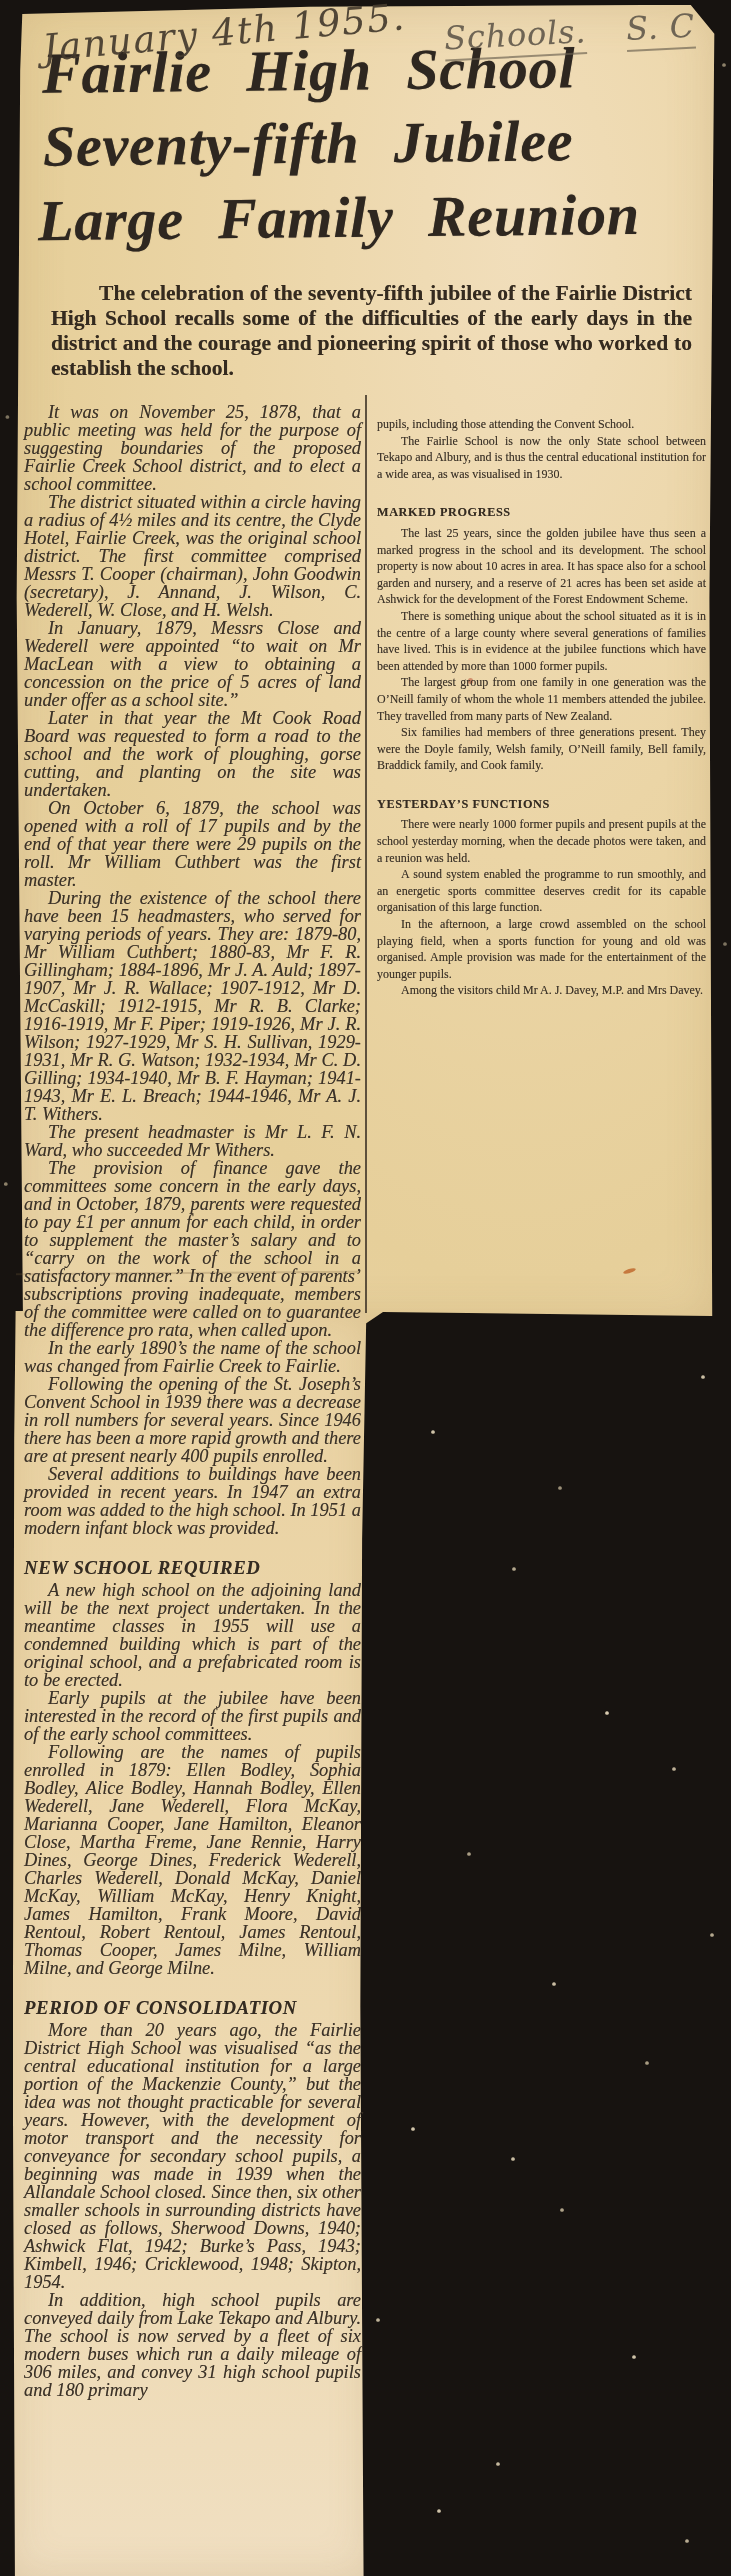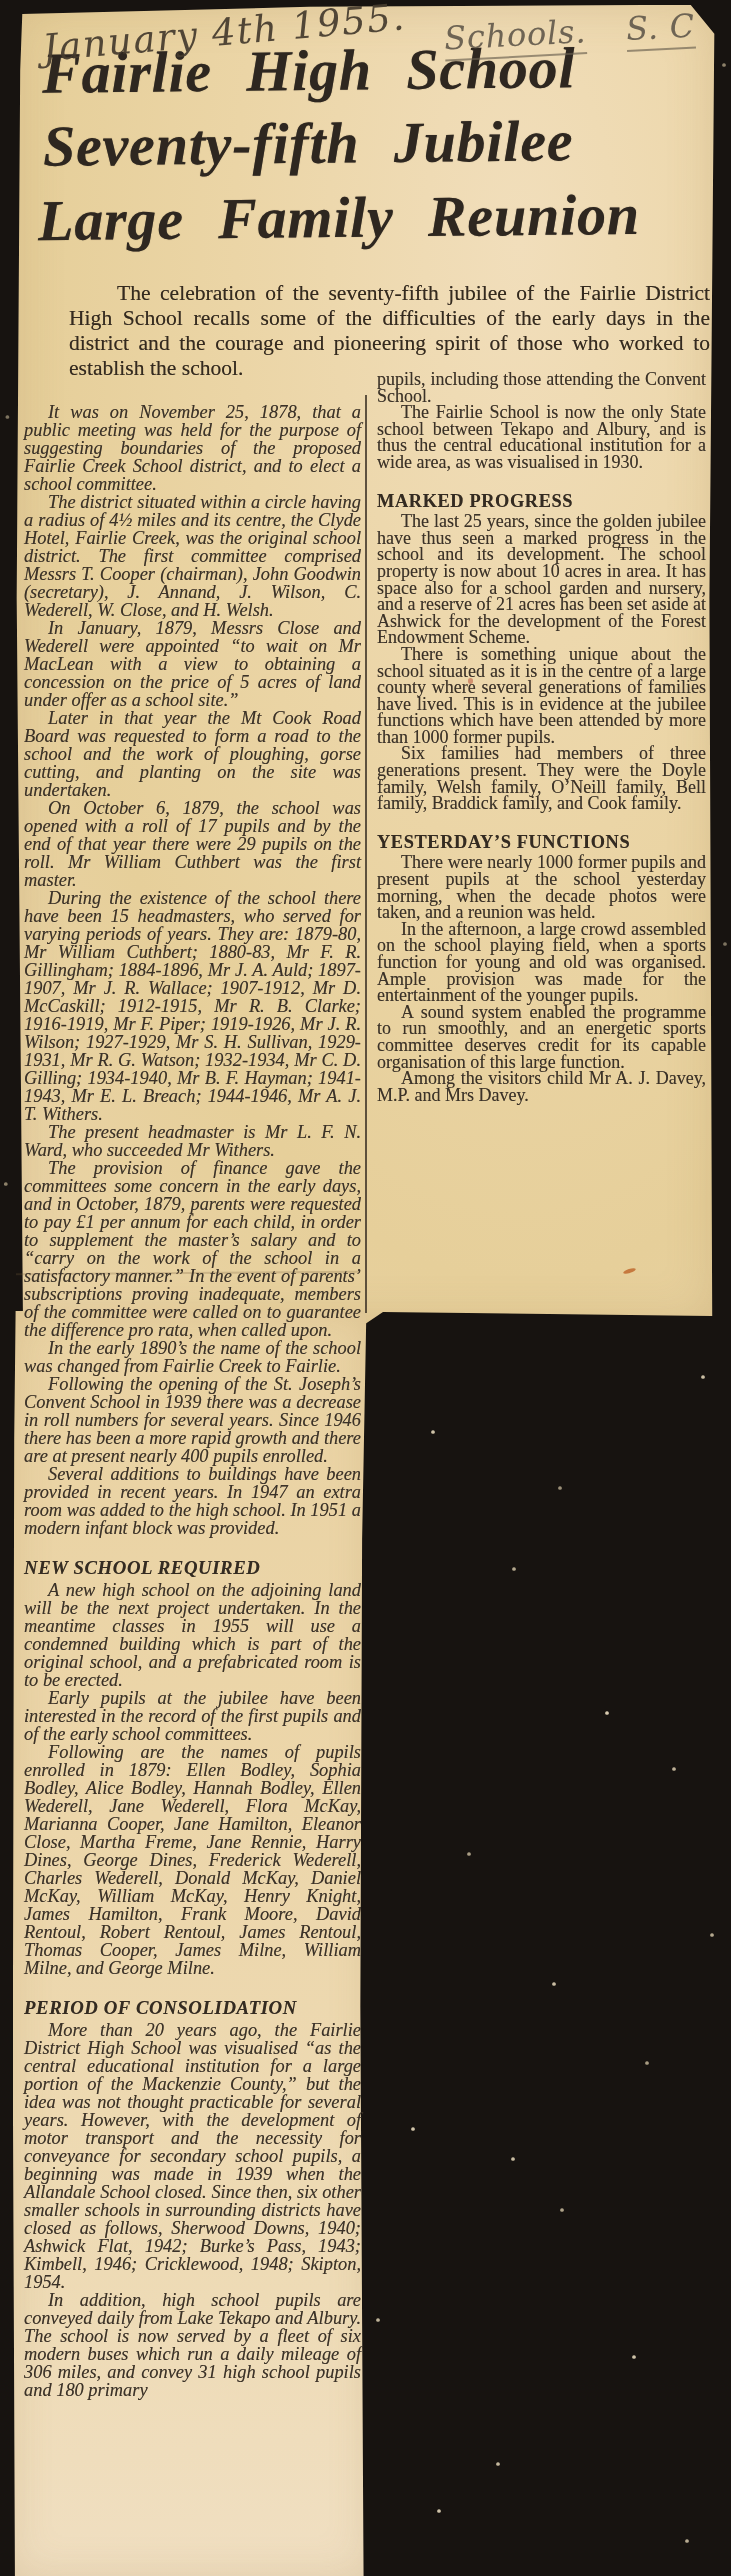--- a/index.html
+++ b/index.html
@@ -83,36 +83,36 @@
     font-size: 58px; line-height: 1; letter-spacing: 0.8px; word-spacing: 19px;
     color: #2e2720; transform: rotate(-0.6deg);
     text-shadow: 0 0 0.8px rgba(46,39,32,.6);
   }
   #hl1 { left: 42px; top: 42px; }
   #hl2 { left: 43px; top: 115px; }
   #hl3 { left: 38px; top: 189px; }
 
   
   #intro {
-    position: absolute; z-index: 3; left: 69px; top: 281px; width: 641px;
-    font-family: "Liberation Serif", serif; font-weight: normal;
+    position: absolute; z-index: 3; left: 51px; top: 281px; width: 641px;
+    font-family: "Liberation Serif", serif; font-weight: bold;
     font-size: 21.6px; line-height: 25px; color: #342a1f;
     text-align: justify; text-indent: 48px;
     text-shadow: 0 0 0.4px rgba(52,42,31,.5);
   }
 
   
   .col {
     position: absolute; z-index: 3;
     font-family: "Liberation Serif", serif;
     color: #3b3228; text-align: justify;
     text-shadow: 0 0 0.3px rgba(59,50,40,.45);
   }
   #col-left  { left: 24px;  top: 403px; width: 337px; font-size: 18.4px;   line-height: 18px; font-style: italic; }
-  #col-right { left: 377px; top: 371px; width: 329px; font-size: 18px; line-height: 16.6px; }
+  #col-right { left: 377px; top: 416px; width: 329px; font-size: 12px; line-height: 16.6px; }
   .col p { margin: 0; text-indent: 24px; }
   .col p.noindent { text-indent: 0; }
   .col h3 {
     margin: 22px 0 4px 0; text-indent: 0;
     font-size: 1.02em; font-weight: bold; letter-spacing: 0.6px; color: #342b21;
   }
 
   
   #divider {
     position: absolute; z-index: 4; left: 365px; top: 395px;
@@ -169,22 +169,23 @@
       <h3>PERIOD OF CONSOLIDATION</h3>
       <p>More than 20 years ago, the Fairlie District High School was visualised “as the central educational institution for a large portion of the Mackenzie County,” but the idea was not thought practicable for several years. However, with the development of motor transport and the necessity for conveyance for secondary school pupils, a beginning was made in 1939 when the Allandale School closed. Since then, six other smaller schools in surrounding districts have closed as follows, Sherwood Downs, 1940; Ashwick Flat, 1942; Burke’s Pass, 1943; Kimbell, 1946; Cricklewood, 1948; Skipton, 1954.</p>
       <p>In addition, high school pupils are conveyed daily from Lake Tekapo and Albury. The school is now served by a fleet of six modern buses which run a daily mileage of 306 miles, and convey 31 high school pupils and 180 primary</p>
     </div>
   <div class="col" id="col-right">
       <p class="noindent">pupils, including those attending the Convent School.</p>
       <p>The Fairlie School is now the only State school between Tekapo and Albury, and is thus the central educational institution for a wide area, as was visualised in 1930.</p>
       <h3>MARKED PROGRESS</h3>
       <p>The last 25 years, since the golden jubilee have thus seen a marked progress in the school and its development. The school property is now about 10 acres in area. It has space also for a school garden and nursery, and a reserve of 21 acres has been set aside at Ashwick for the development of the Forest Endowment Scheme.</p>
       <p>There is something unique about the school situated as it is in the centre of a large county where several generations of families have lived. This is in evidence at the jubilee functions which have been attended by more than 1000 former pupils.</p>
+      <p>The largest group from one family in one generation was the O’Neill family of whom the whole 11 members attended the jubilee. They travelled from many parts of New Zealand.</p>
       <p>Six families had members of three generations present. They were the Doyle family, Welsh family, O’Neill family, Bell family, Braddick family, and Cook family.</p>
       <h3>YESTERDAY’S FUNCTIONS</h3>
       <p>There were nearly 1000 former pupils and present pupils at the school yesterday morning, when the decade photos were taken, and a reunion was held.</p>
+      <p>A sound system enabled the programme to run smoothly, and an energetic sports committee deserves credit for its capable organisation of this large function.</p>
       <p>In the afternoon, a large crowd assembled on the school playing field, when a sports function for young and old was organised. Ample provision was made for the entertainment of the younger pupils.</p>
-      <p>A sound system enabled the programme to run smoothly, and an energetic sports committee deserves credit for its capable organisation of this large function.</p>
       <p>Among the visitors child Mr A. J. Davey, M.P. and Mrs Davey.</p>
     </div>
 
 </div>
 
 
 </body></html>

